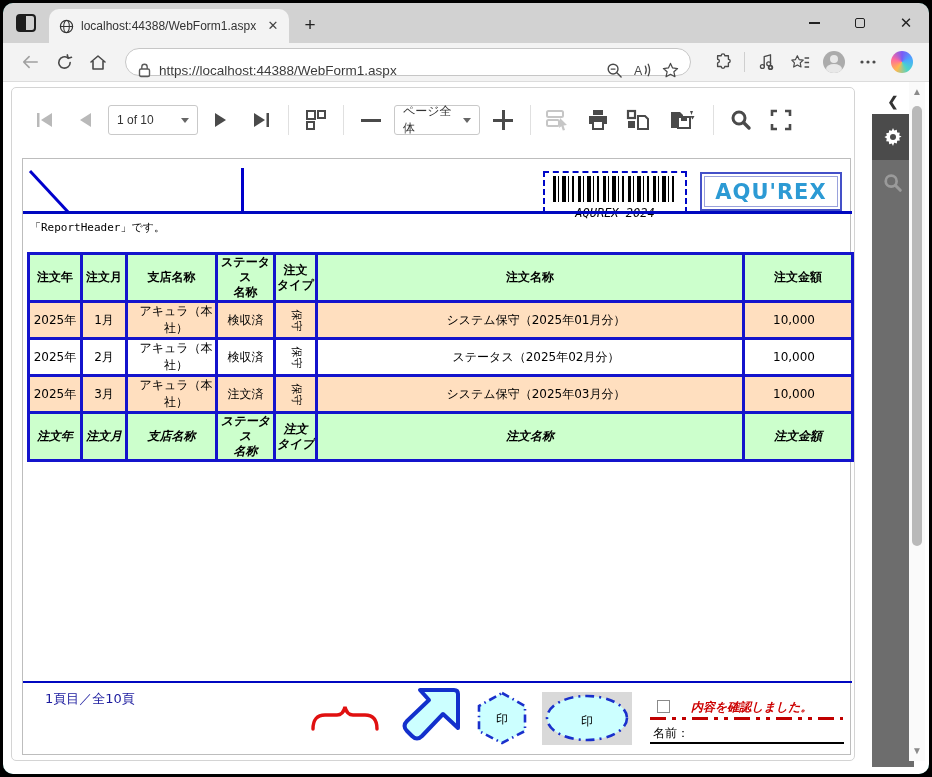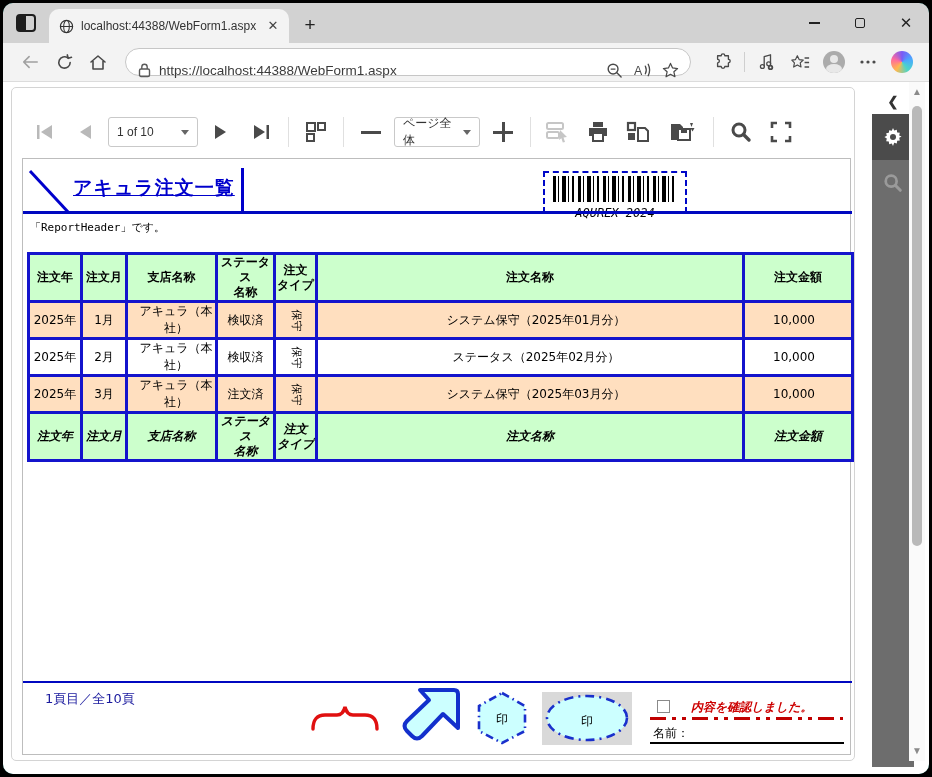--- a/index.html
+++ b/index.html
@@ -29,21 +29,21 @@
   .nav-right { display:flex; align-items:center; margin-left:auto; }
   .divider-v { width:1px; height:20px; background:#cfcfcf; margin:0 4px; }
   .avatar { width:22px; height:22px; border-radius:50%; background:#ababab; position:relative; overflow:hidden; }
   .avatar::before{content:""; position:absolute; left:7px; top:4px; width:8px; height:8px; border-radius:50%; background:#e8e8e8;}
   .avatar::after{content:""; position:absolute; left:3px; top:13px; width:16px; height:10px; border-radius:50%; background:#e8e8e8;}
   .copilot { width:22px; height:22px; border-radius:50%; background:conic-gradient(#7a5af5,#4aa8ff,#49d6c9,#ffb84d,#ff6b9d,#7a5af5); }
 
   
   .content { position:relative; height:697px; background:#fff; }
   .viewer { position:absolute; left:8px; top:5px; width:844px; height:674px; border:1px solid #d4d4d4; border-radius:5px; background:#fff; }
-  .vtoolbar { position:absolute; left:16px; top:22px; height:44px; display:flex; align-items:center; gap:6px; }
+  .vtoolbar { position:absolute; left:16px; top:10px; height:44px; display:flex; align-items:center; gap:6px; }
   .tbtn { width:34px; height:34px; display:flex; align-items:center; justify-content:center; flex:none; }
   .tsep { width:1px; height:30px; background:#e0e0e0; margin:0 4px; }
   .tselect { height:30px; background:#fff; border:1px solid #c9c9c9; border-radius:3px; display:flex; align-items:center; padding:0 8px; font-size:12px; color:#333; gap:10px; }
   .caret { width:0; height:0; border-left:4px solid transparent; border-right:4px solid transparent; border-top:5px solid #666; }
   .plus-g { position:relative; width:20px; height:20px; }
   .plus-g::before{content:""; position:absolute; left:0; top:8.5px; width:20px; height:3px; background:#4a4a4a;}
   .plus-g::after{content:""; position:absolute; left:8.5px; top:0; width:3px; height:20px; background:#4a4a4a;}
   .minus-g { width:20px; height:3px; background:#4a4a4a; }
 
   
@@ -298,26 +298,28 @@
           <svg width="22" height="22" viewBox="0 0 22 22">
               <path d="M2 7 V2 H7 M15 2 H20 V7 M20 15 V20 H15 M7 20 H2 V15" fill="none" stroke="#4a4a4a" stroke-width="2.6"></path>
             </svg>
         </div>
       </div>
 
       <div class="rpage">
         <svg width="60" height="60" viewBox="0 0 60 60" style="position:absolute;left:4px;top:8px">
           <line x1="3" y1="4" x2="42" y2="46" stroke="#0000cc" stroke-width="3"></line>
         </svg>
-        <div class="rtitle">アキュラ注文一覧</div>
         <div class="vline"></div>
 
         <div class="barcode-box">
           <div class="bars"></div>
           <span class="bars-label">AQUREX-2024</span>
+        </div>
+        <div class="logo-box">
+          <div class="logo-inner">AQU'REX</div>
         </div>
         <div class="thick-rule"></div>
         <div class="rnote">「ReportHeader」です。</div>
 
         <table class="order">
           <colgroup>
             <col style="width:53px">
               <col style="width:45px">
               <col style="width:90px">
               <col style="width:58px">

